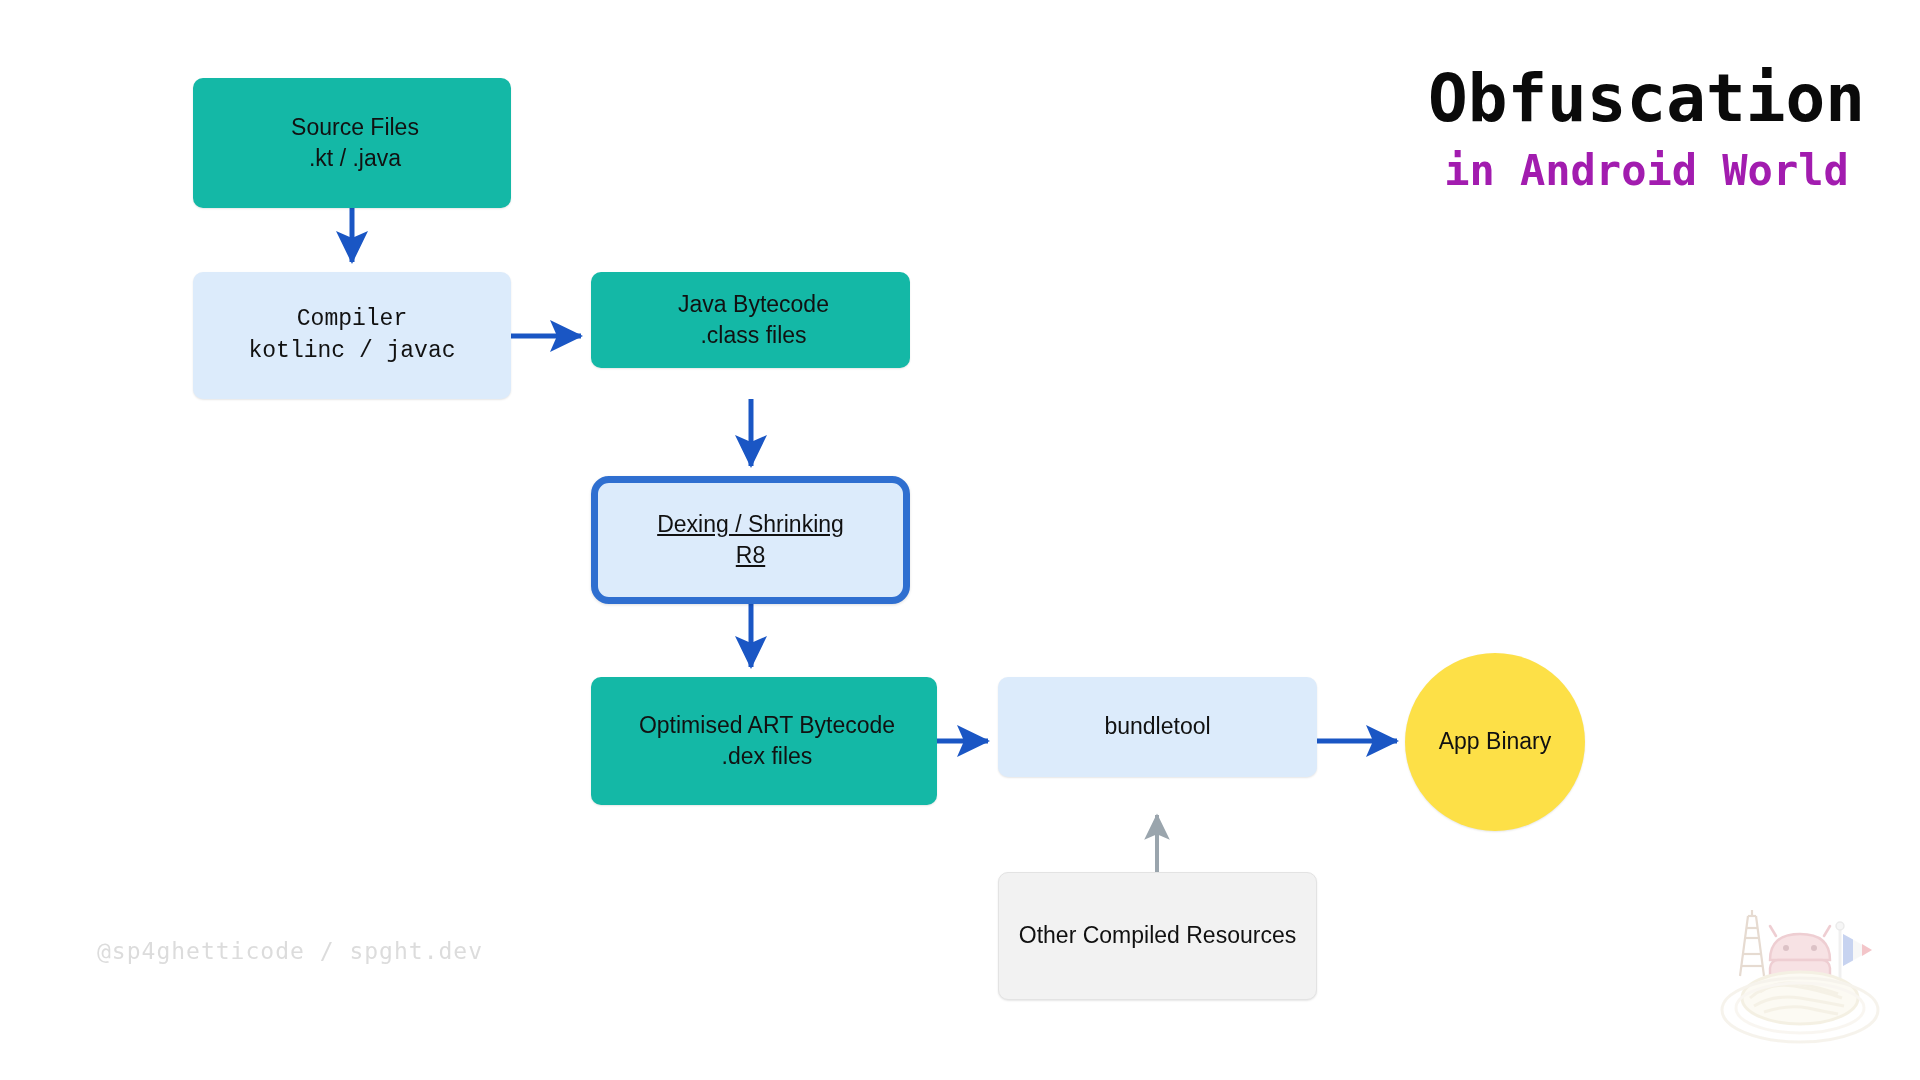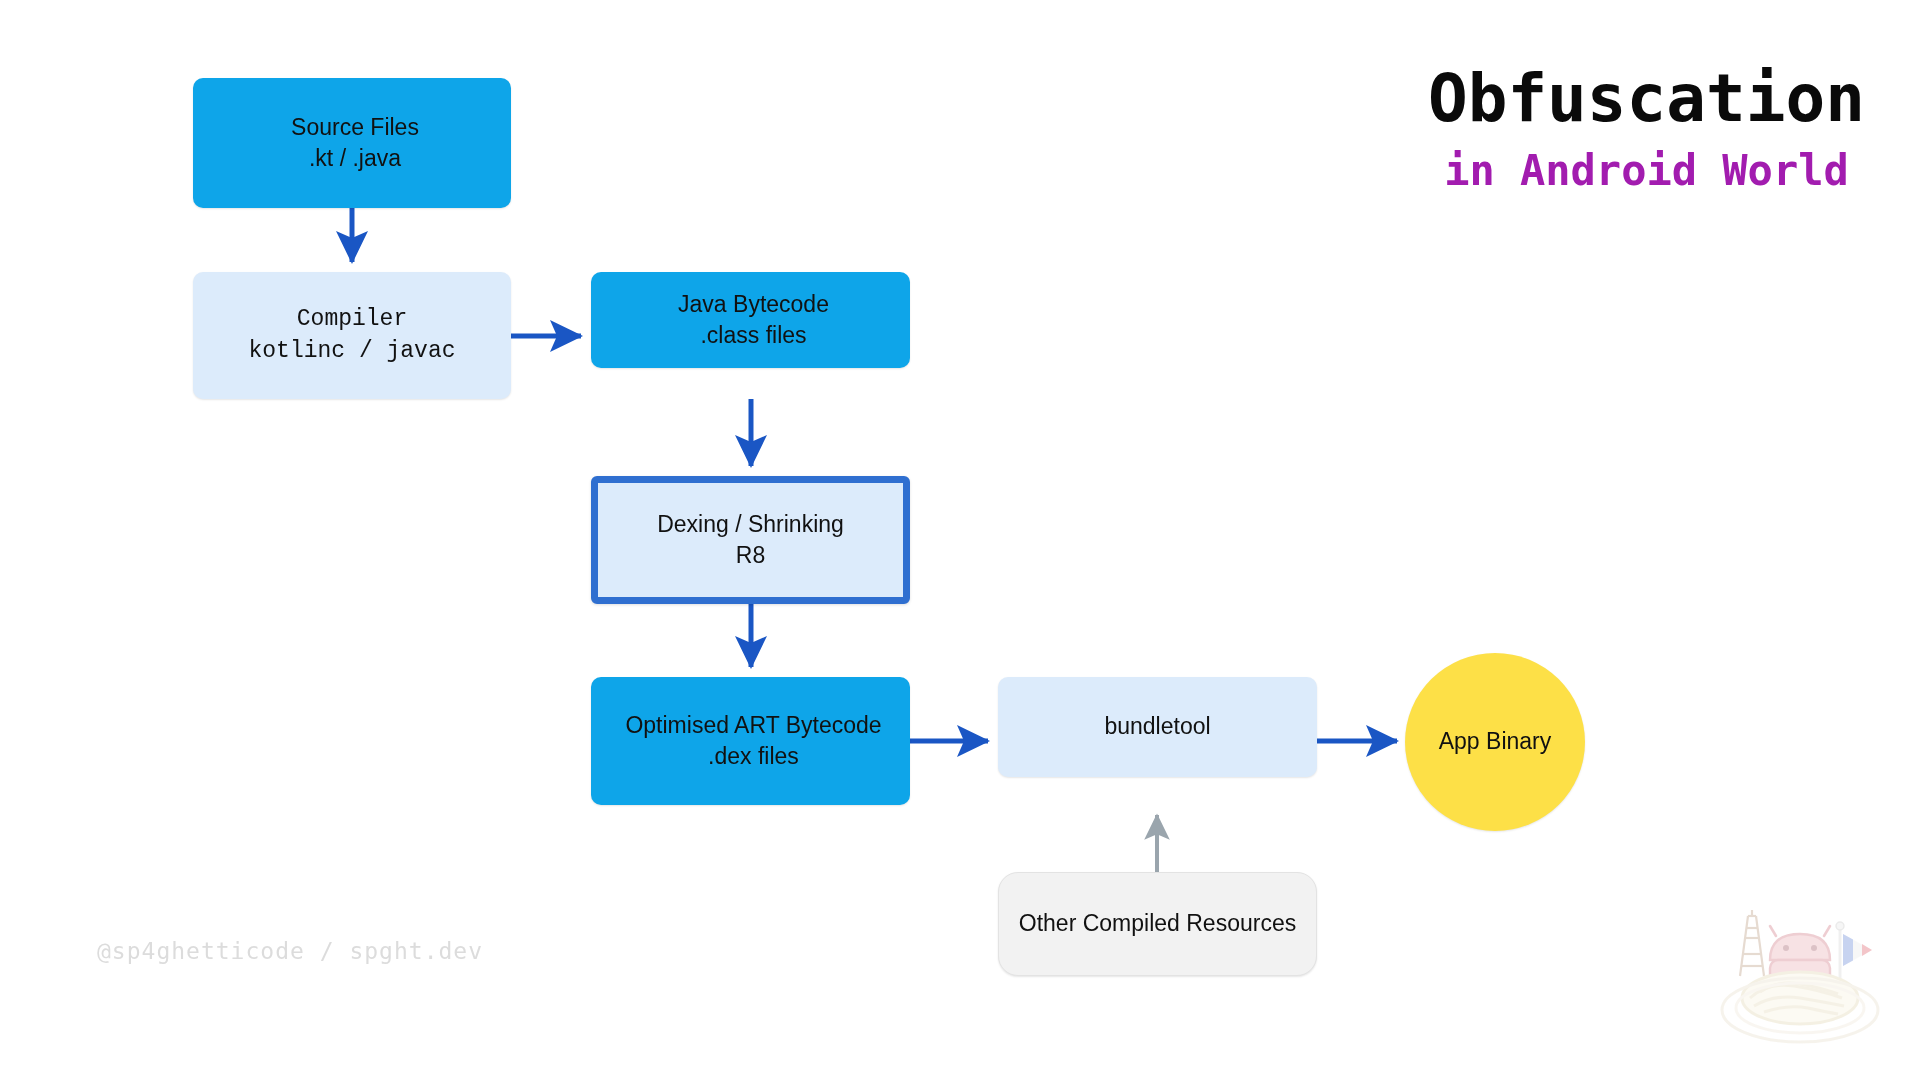--- a/index.html
+++ b/index.html
@@ -51,29 +51,30 @@
     align-items: center;
     justify-content: center;
     text-align: center;
     color: #111111;
     font-size: 23px;
     line-height: 1.35;
     box-shadow: 0 1px 2px rgba(0,0,0,0.10);
   }
   .node .l1, .node .l2 { display: block; white-space: nowrap; }
 
-  .node-green { background: #0ea5e9; padding-left: 6px; }
+  .node-green { background: #14b8a6; padding-left: 6px; }
   .node-blue  { background: #dcebfb; }
   .node-gray  { background: #f2f2f2; border: 1px solid #e3e3e3; }
 
   .node-highlight {
     background: #dcebfb;
     border: 7px solid #2f6fd0;
-    border-radius: 6px;
+    border-radius: 18px;
     box-shadow: 0 1px 3px rgba(0,0,0,0.13);
+    text-decoration: underline;
   }
 
   .node-circle {
     background: #fde047;
     border-radius: 50%;
     box-shadow: 0 1px 2px rgba(0,0,0,0.10);
   }
 
   
   #arrow-layer {
@@ -153,34 +154,34 @@
   <div class="node node-green" style="left:591px; top:272px; width:319px; height:96px;">
     <span class="l1">Java Bytecode</span>
     <span class="l2">.class files</span>
   </div>
 
   <div class="node node-highlight" style="left:591px; top:476px; width:319px; height:128px;">
     <span class="l1">Dexing / Shrinking</span>
     <span class="l2">R8</span>
   </div>
 
-  <div class="node node-green" style="left:591px; top:677px; width:319px; height:128px;text-align:center;">
+  <div class="node node-green" style="left:591px; top:677px; width:346px; height:128px;text-align:center;">
     <span class="l1">Optimised ART Bytecode</span>
     <span class="l2">.dex files</span>
   </div>
 
   <div class="node node-blue" style="left:998px; top:677px; width:319px; height:100px;align-items:center;">
     <span class="l1">bundletool</span>
   </div>
 
   <div class="node node-circle" style="left:1405px; top:653px; width:180px; height:178px;">
     <span class="l1">App Binary</span>
   </div>
 
-  <div class="node node-gray" style="left:998px; top:872px; width:319px; height:104px;border-radius:20px;">
+  <div class="node node-gray" style="left:998px; top:872px; width:319px; height:128px;">
     <span class="l1">Other Compiled Resources</span>
   </div>
 
   <div class="watermark">@sp4ghetticode / spght.dev</div>
 
   <svg class="logo" viewBox="0 0 180 160">
 
     <g stroke="#b08a6a" stroke-width="2.2" fill="none">
       <path d="M40 12 L40 18"></path>
       <path d="M36 18 L44 18"></path>

